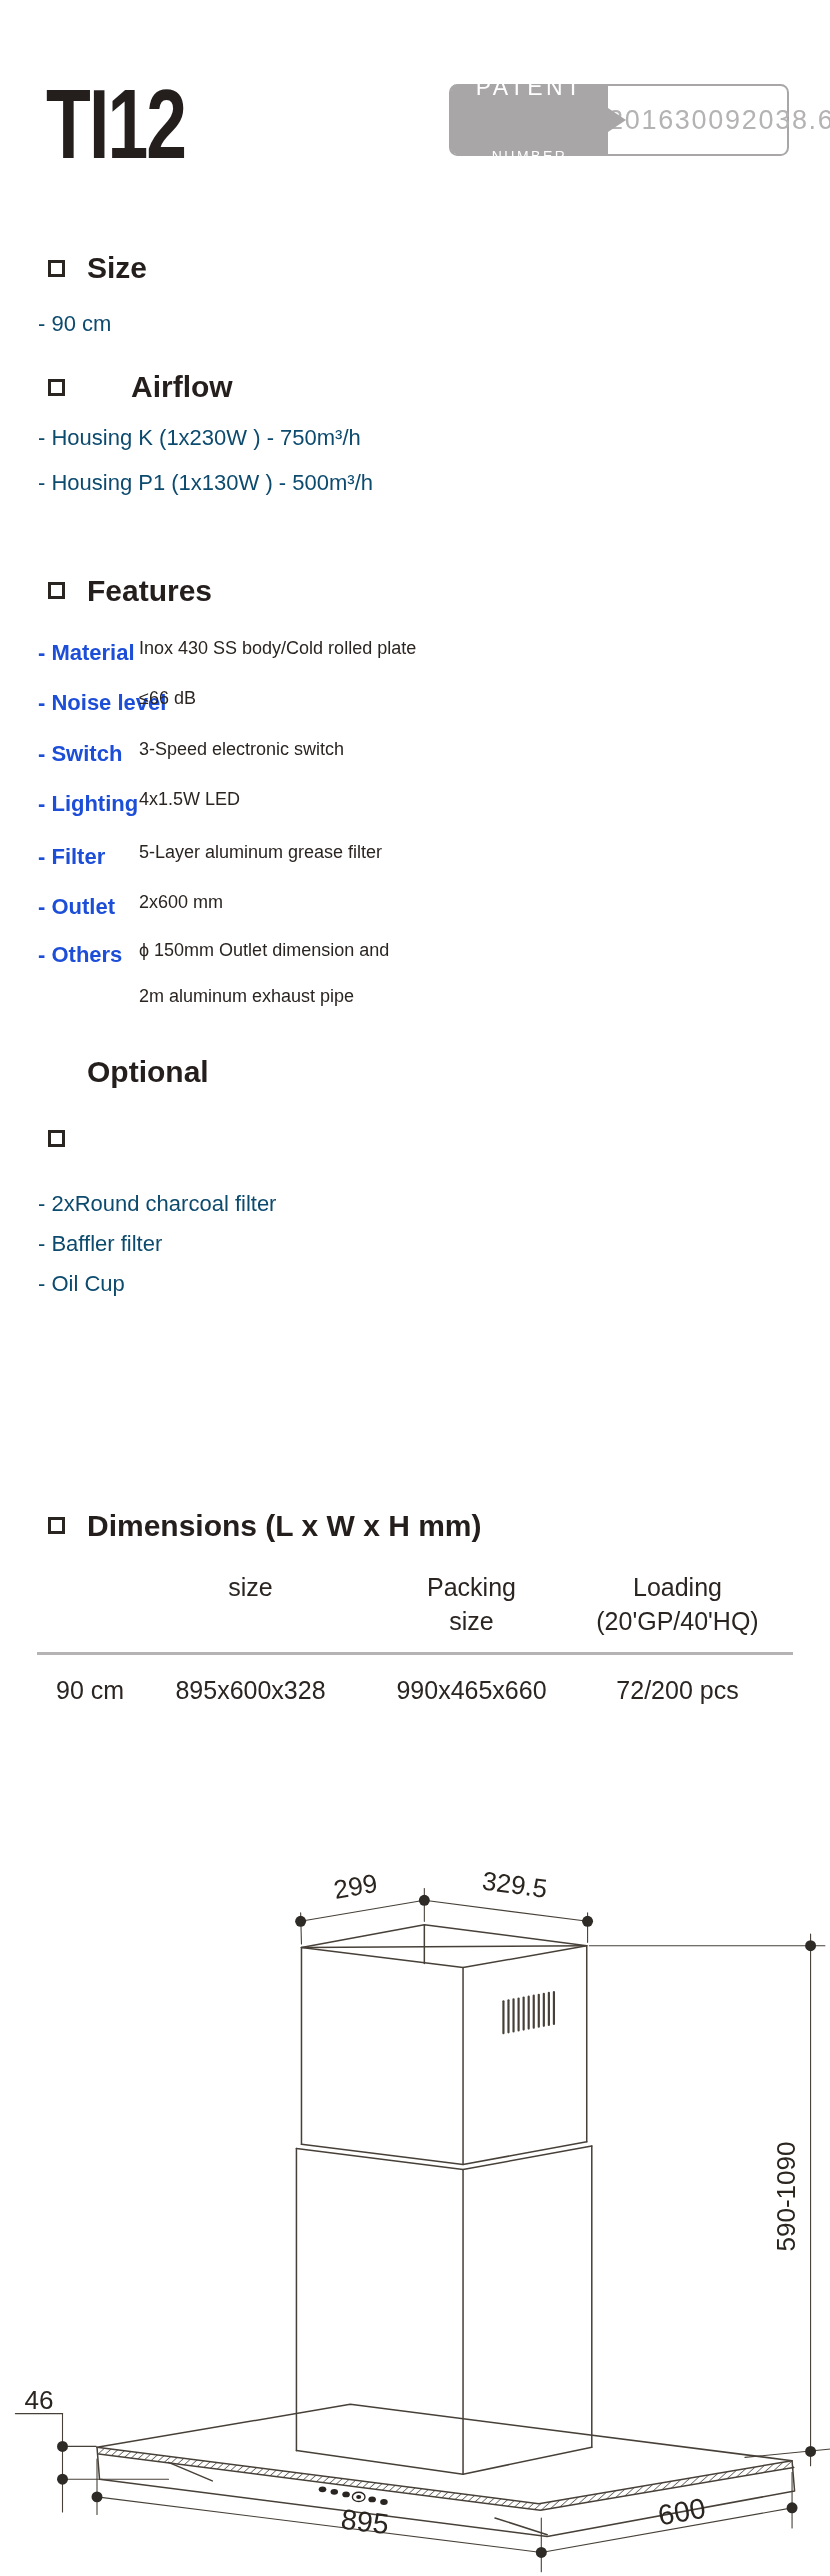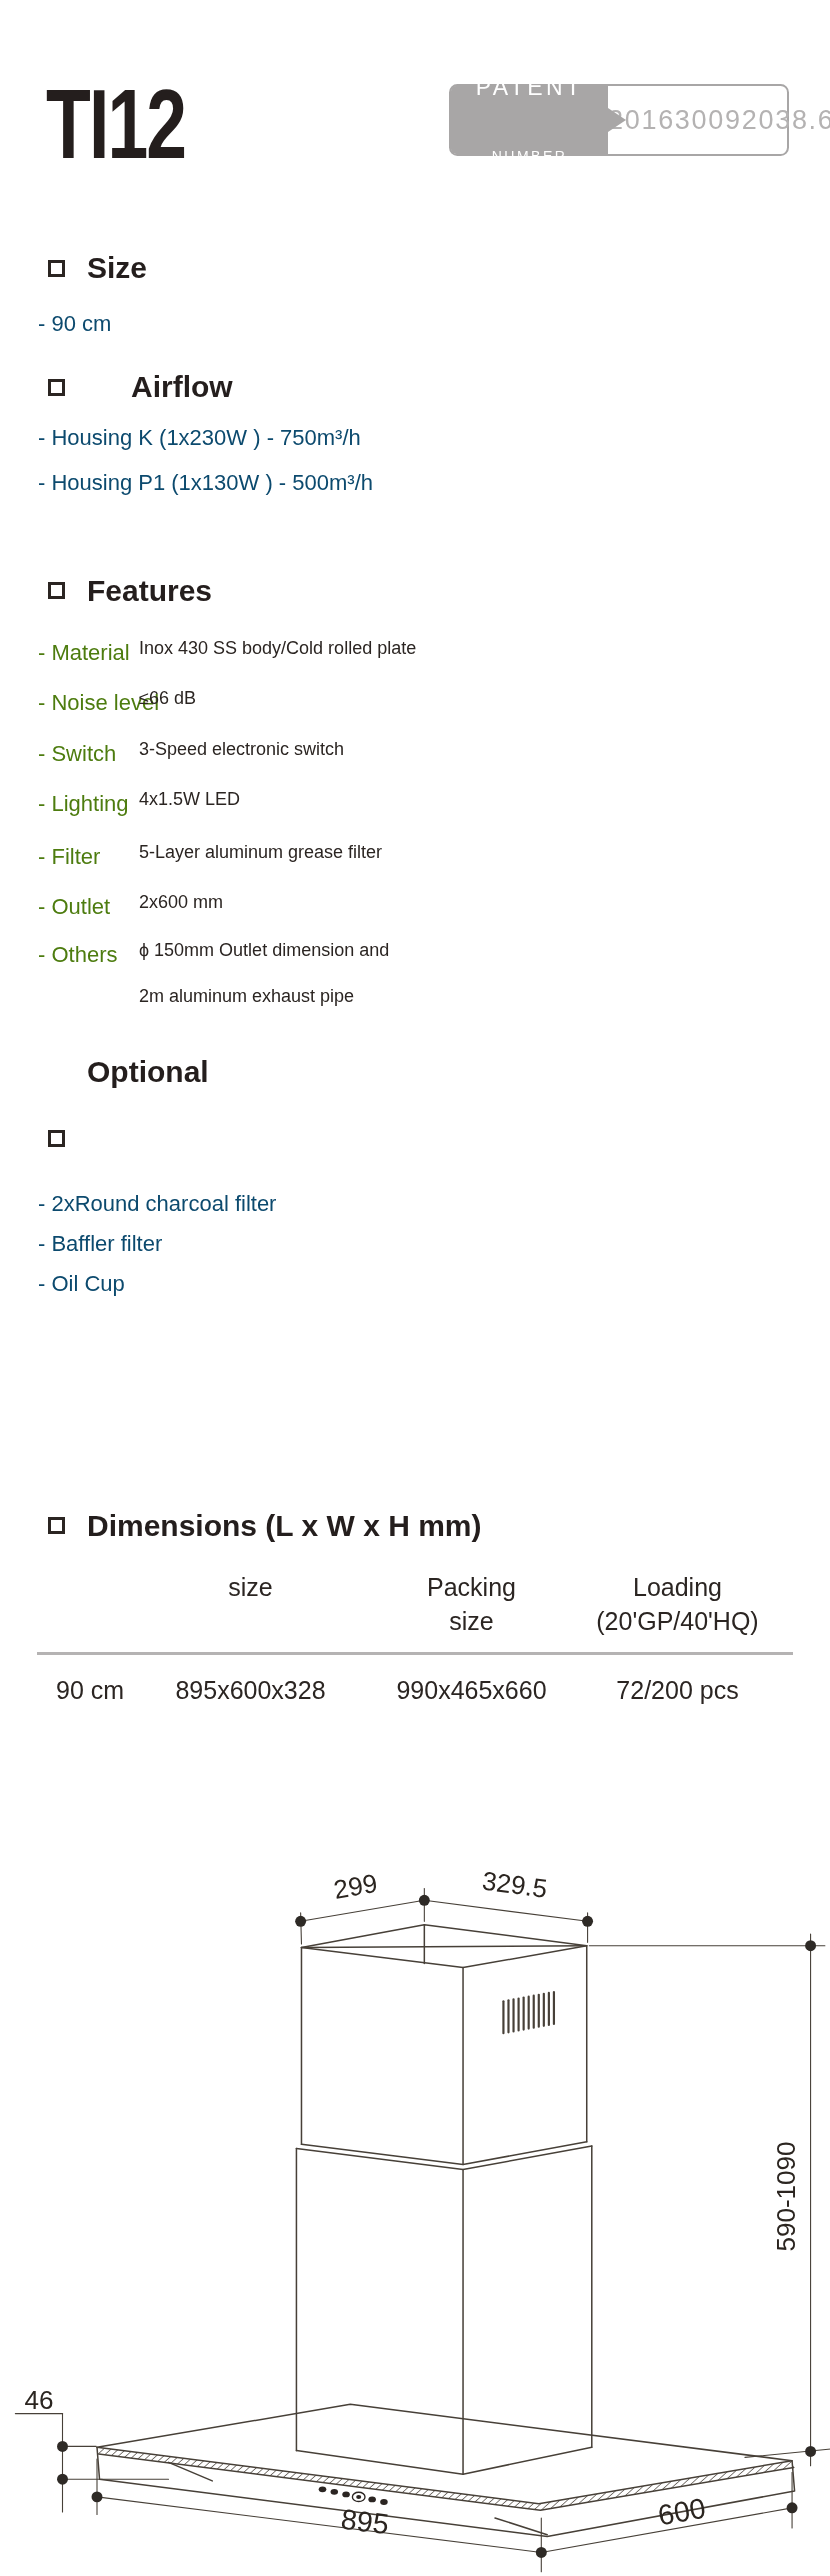--- a/index.html
+++ b/index.html
@@ -32,21 +32,21 @@
   }
   .badge-number{
     flex:1;display:flex;align-items:center;justify-content:center;
     font-size:27px;color:#b4b2b2;letter-spacing:1.7px;white-space:nowrap;
   }
   
   .sq{width:17px;height:17px;border:3.4px solid #2b2522;box-sizing:border-box;background:#fff;}
   .heading{font-size:30px;font-weight:bold;color:#241e1d;line-height:1;}
   
   .item{font-size:22px;line-height:1.2;color:#0c4a6e;white-space:nowrap;}
-  .feat-label{font-size:22px;color:#4d7c0f;white-space:nowrap;}
+  .feat-label{font-size:22px;color:#1d4ed8;white-space:nowrap;font-weight:bold;}
   .feat-value{font-size:18px;color:#2b2522;white-space:nowrap;}
   
   .th{font-size:25px;text-align:center;line-height:34px;color:#2b2522;}
   .td{font-size:25px;color:#2b2522;white-space:nowrap;}
   .td.center{text-align:center;}
   .table-rule{background:#b5b3b3;height:3.4px;}
   svg text{font-family:"Liberation Sans",sans-serif;}
 </style>
 </head>
 <body>

